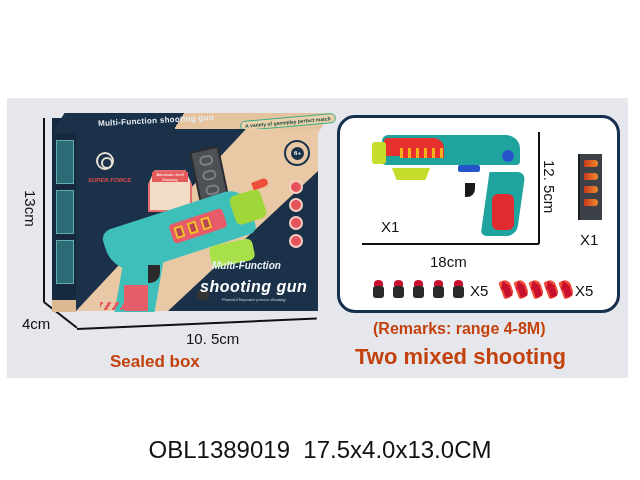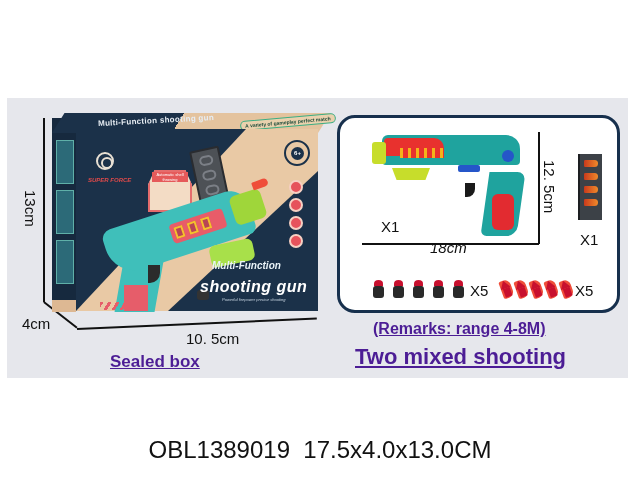--- a/index.html
+++ b/index.html
@@ -72,21 +72,21 @@
 
   .age-ring { position:absolute; left:284px; top:140px; width:26px; height:26px; border:2px solid #1b3149; border-radius:50%; }
   .age-badge { position:absolute; left:291px; top:147px; width:13px; height:13px; background:#1b3149; color:#fff; border-radius:50%; font-size:6px; font-weight:bold; text-align:center; line-height:13px; }
   .feat-icon { position:absolute; left:289px; width:14px; height:14px; background:#e6535c; border-radius:50%; border:2px solid #f6d0c3; }
 
   .front-title1 { position:absolute; left:212px; top:260px; color:#e9f2f7; font-size:10px; font-weight:bold; font-style:italic; }
   .front-title2 { position:absolute; left:200px; top:278px; color:#ffffff; font-size:16px; font-weight:bold; font-style:italic; letter-spacing:.5px; }
   .front-sub { position:absolute; left:222px; top:297px; color:#c9d6e2; font-size:4px; font-style:italic; }
   .hazard { position:absolute; left:100px; top:302px; width:40px; height:8px; background: repeating-linear-gradient(120deg, #e65d6a 0 3px, transparent 3px 7px); }
 
-  .caption-red { position:absolute; color:#4c1d95; font-weight:bold; font-family:"Liberation Sans", sans-serif;text-decoration:underline; }
+  .caption-red { position:absolute; color:#c2410c; font-weight:bold; font-family:"Liberation Sans", sans-serif; }
 
   
   .card {
     position:absolute; left:337px; top:115px; width:283px; height:198px;
     background:#ffffff; border:3px solid #17304d; border-radius:18px;
   }
   .pistol-body { position:absolute; left:382px; top:135px; width:138px; height:30px; background:#1fa39e; border-radius: 6px 14px 4px 4px; }
   .pistol-top-red { position:absolute; left:384px; top:138px; width:60px; height:18px; background:#e8312e; border-radius:4px 10px 2px 2px; }
   .pistol-stripes { position:absolute; left:400px; top:148px; width:44px; height:10px; background: repeating-linear-gradient(90deg, #f5b31a 0 3px, #e8312e 3px 8px); }
   .pistol-green-front { position:absolute; left:372px; top:142px; width:14px; height:22px; background:#c7dd2b; border-radius: 3px; }
@@ -188,21 +188,21 @@
   <div class="pistol-stripes"></div>
   <div class="pistol-green-front"></div>
   <div class="pistol-green-low"></div>
   <div class="pistol-blue"></div>
   <div class="pistol-knob"></div>
   <div class="pistol-trigger"></div>
 
   <div class="card-dim-line" style="left:362px; top:243px; width:177px; height:1.5px;"></div>
   <div class="card-dim-line" style="left:538px; top:132px; width:1.5px; height:112px;"></div>
   <div class="card-text dim-vert" style="left:541px; top:160px;">12. 5cm</div>
-  <div class="card-text" style="left:430px; top:239px;font-style:italic;">18cm</div>
+  <div class="card-text" style="left:430px; top:253px;">18cm</div>
   <div class="card-text" style="left:381px; top:218px;">X1</div>
 
   <div class="magazine">
     <span class="mag-round"></span>
     <span class="mag-round"></span>
     <span class="mag-round"></span>
     <span class="mag-round"></span>
   </div>
   <div class="card-text" style="left:580px; top:231px;">X1</div>
 

